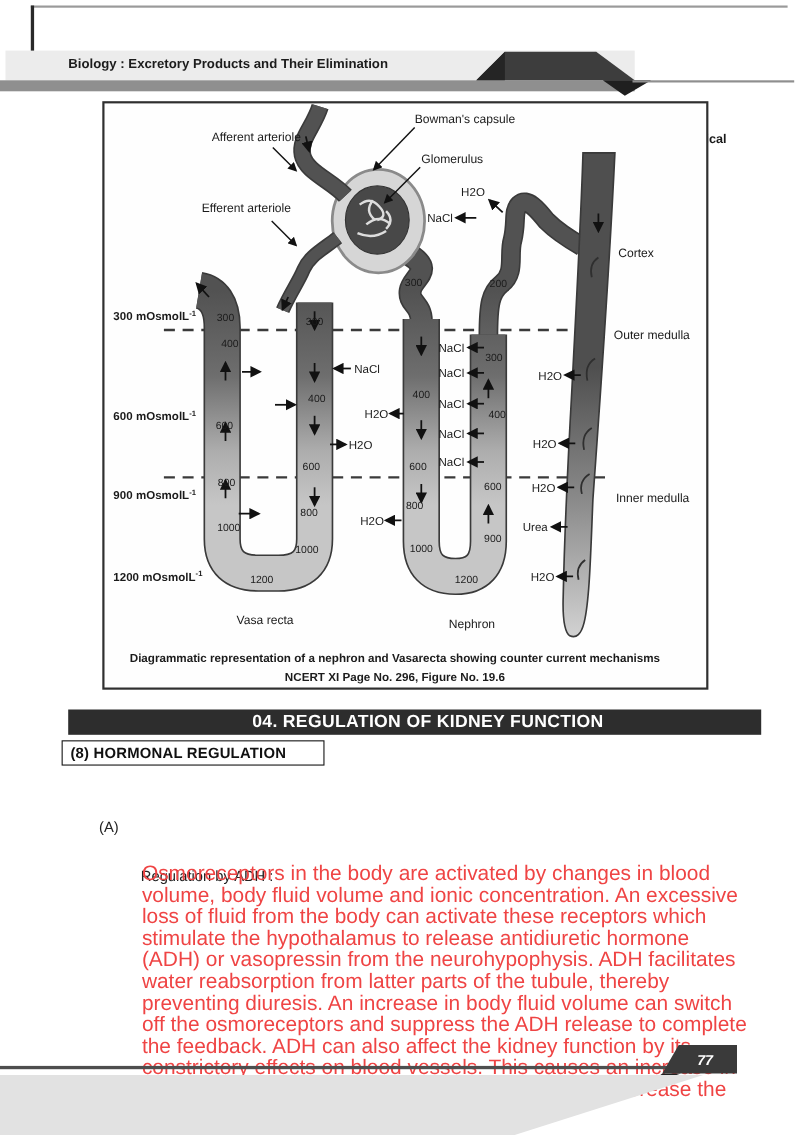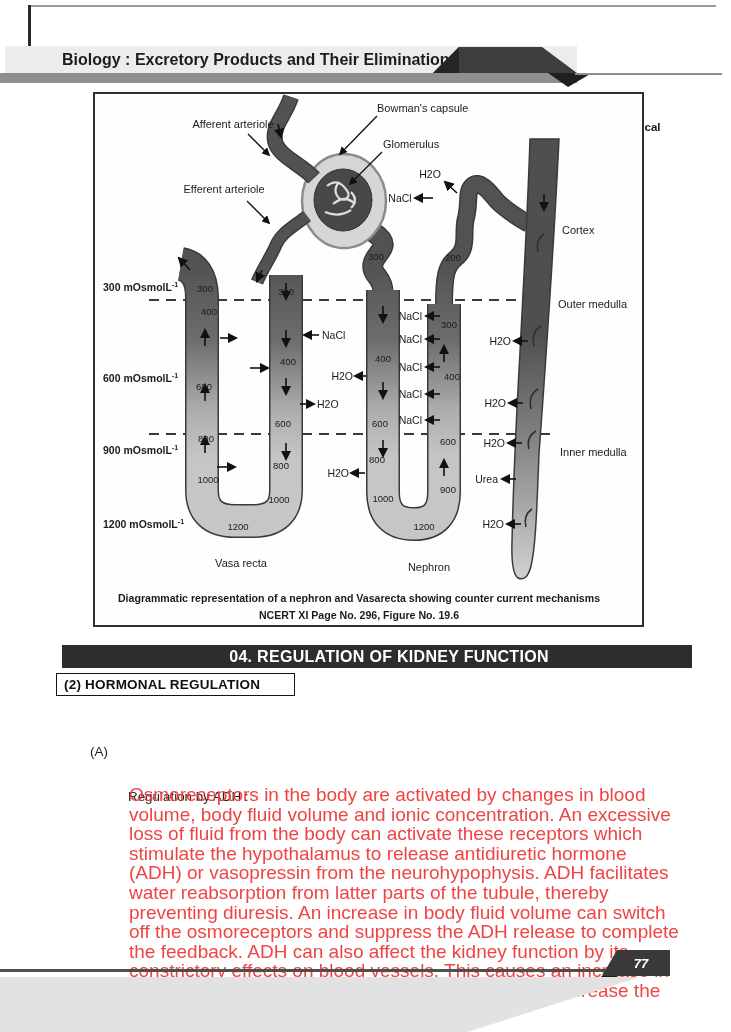--- a/index.html
+++ b/index.html
@@ -1,19 +1,19 @@
 <!DOCTYPE html>
 <html><head>
 <meta charset="utf-8">
 <style>
   html,body{margin:0;padding:0;background:#fff;}
   .page{position:relative;width:731px;height:1032px;background:#ffffff;overflow:hidden;
         font-family:"Liberation Sans",sans-serif;color:#2e2e2e;}
   .abs{position:absolute;}
-  .hdr-title{font-size:16px;font-weight:bold;color:#1c1c1c;}
+  .hdr-title{font-size:12px;font-weight:bold;color:#1c1c1c;}
   .brand{font-size:11.5px;font-weight:bold;color:#1a1a1a;}
   .secbar{background:#2d2d2d;color:#ffffff;font-size:16px;font-weight:bold;
           text-align:center;line-height:23px;letter-spacing:.3px;}
   .subbox{border:1.6px solid #141414;font-size:13.5px;font-weight:bold;color:#101010;
           line-height:21px;padding-left:7px;letter-spacing:.2px;background:#fff;}
   .para{font-size:13.2px;line-height:20px;color:#2b2b2b;text-align:left;}
   .para2{font-size:19px;line-height:19.6px;color:#ef4444;margin-top:16px;}
   .itemrow{font-size:13.4px;color:#222;}
   .figbox{border:2px solid #2f2f2f;background:#fefefe;}
   svg text{font-family:"Liberation Sans",sans-serif;fill:#1b1b1b;}
@@ -210,21 +210,21 @@
     <text class="ftube" x="146" y="473" text-anchor="middle">Vasa recta</text>
     <text class="ftube" x="334" y="477" text-anchor="middle">Nephron</text>
 
     <text class="fcap" x="264" y="508" text-anchor="middle">Diagrammatic representation of a nephron and Vasarecta showing counter current mechanisms</text>
     <text class="fcap" x="264" y="525" text-anchor="middle">NCERT XI Page No. 296, Figure No. 19.6</text>
   </svg>
   </div>
 
   <div class="abs secbar" style="left:62px;top:645px;width:606px;height:23px;padding-left:24px;">04. REGULATION OF KIDNEY FUNCTION</div>
 
-  <div class="abs subbox" style="left:56px;top:673px;width:230px;height:21px;">(2) HORMONAL REGULATION</div>
+  <div class="abs subbox" style="left:56px;top:673px;width:230px;height:21px;">(8) HORMONAL REGULATION</div>
 
 
   <div class="abs itemrow" style="left:90px;top:744px;">(A)</div>
   <div class="abs itemrow" style="left:128px;top:744px;margin-top:45px;">Regulation by ADH :</div>
   <div class="abs para2" style="left:129px;top:769px;width:552px;">Osmoreceptors in the body are activated by changes in blood volume, body fluid volume and ionic concentration. An excessive loss of fluid from the body can activate these receptors which stimulate the hypothalamus to release antidiuretic hormone (ADH) or vasopressin from the neurohypophysis. ADH facilitates water reabsorption from latter parts of the tubule, thereby preventing diuresis. An increase in body fluid volume can switch off the osmoreceptors and suppress the ADH release to complete the feedback. ADH can also affect the kidney function by its constrictory effects on blood vessels. This causes an increase in blood pressure. An increase in blood pressure can increase the glomerular blood flow and thereby the GFR.</div>
 
   <div class="abs" style="left:0px;top:969px;width:614px;height:2.5px;background:#4e4e4e;"></div>
   <svg class="abs" style="left:585px;top:948px;" width="90" height="40" viewBox="0 0 90 40">
     <polygon points="17,28 34,28 5,38" fill="#1c1c1c"></polygon>
     <polygon points="32,2 85,2 85,28 17,28" fill="#3a3a3a"></polygon>

